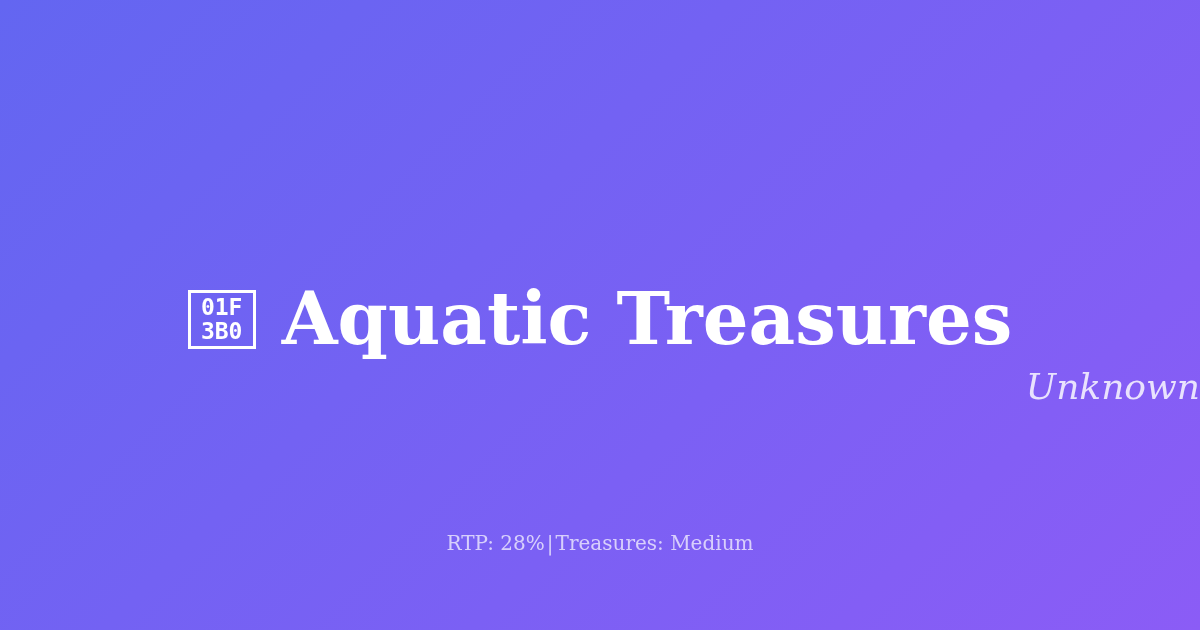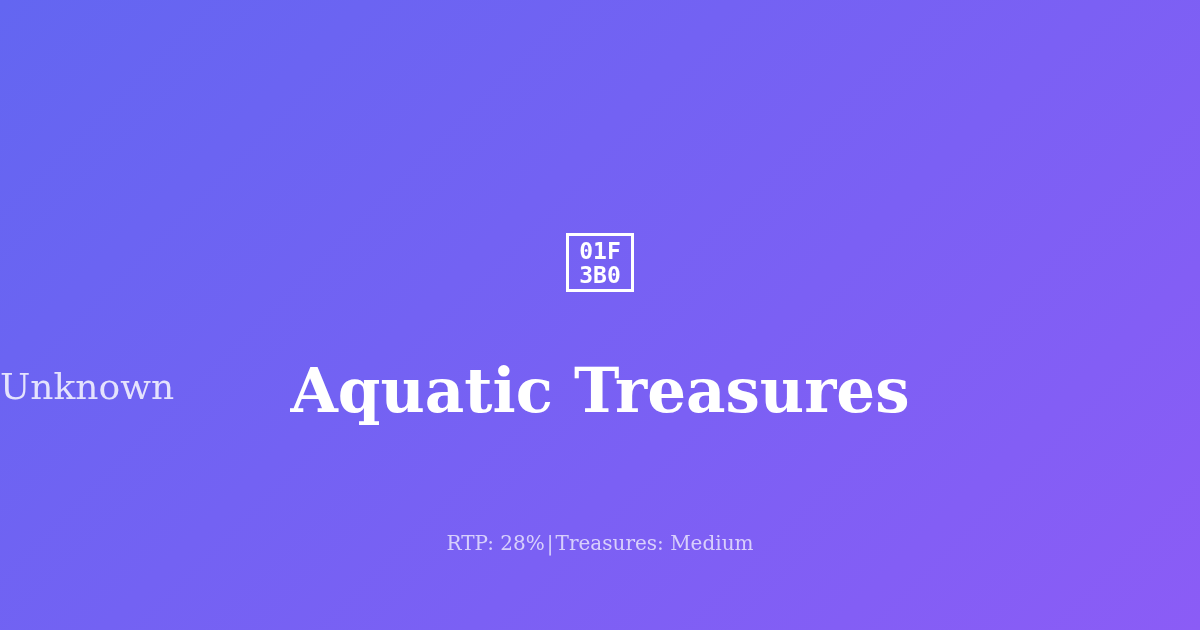--- a/index.html
+++ b/index.html
@@ -27,21 +27,21 @@
     justify-content: flex-start;
   }
 
   
   .title-row {
     position: absolute;
     left: 0;
     right: 0;
     top: 233px;
     display: flex;
-    flex-direction: column;
+    flex-direction: row;
     align-items: center;
     justify-content: center;
     gap: 26px;
     padding: 0 40px;
     box-sizing: border-box;
   }
 
   
   .tofu-glyph {
     flex: 0 0 auto;
@@ -64,39 +64,40 @@
     font-size: 23px;
     letter-spacing: 0px;
     line-height: 24px;
     display: block;
     white-space: pre;
   }
 
   .game-title {
     font-family: "DejaVu Serif", "Liberation Serif", serif;
     font-weight: 700;
-    font-size: 61px;
+    font-size: 72px;
     line-height: 1.05;
     color: #ffffff;
     white-space: nowrap;
     letter-spacing: 0px;
   }
 
   
   .subtitle {
     position: absolute;
     left: 0;
     right: 0;
     top: 364px;
-    text-align: left;
+    text-align: right;
     font-family: "DejaVu Serif", "Liberation Serif", serif;
     font-weight: 400;
     font-size: 36px;
     line-height: 46px;
     color: rgba(255, 255, 255, 0.82);
+    font-style: italic;
   }
 
   
   .meta-footer {
     position: absolute;
     left: 0;
     right: 0;
     top: 530px;
     text-align: center;
     font-family: "DejaVu Serif", "Liberation Serif", serif;

